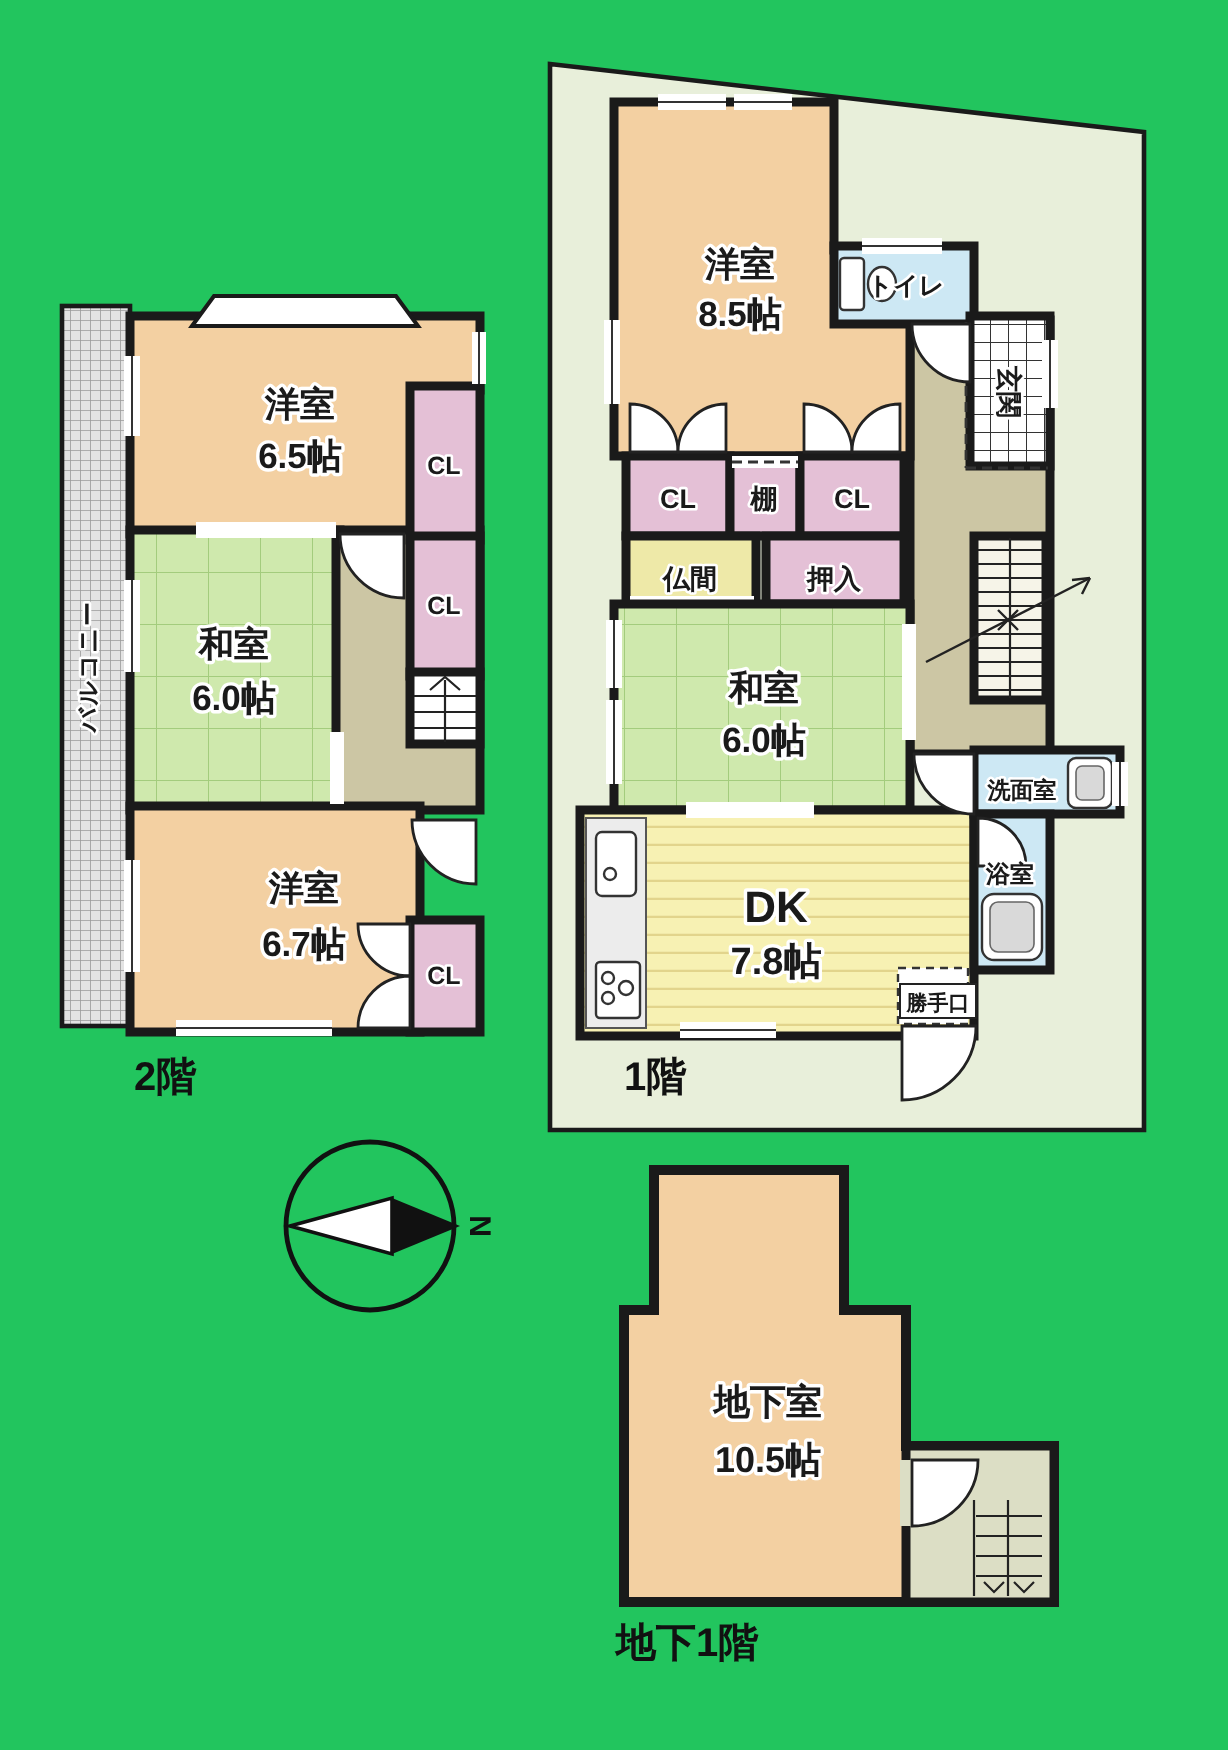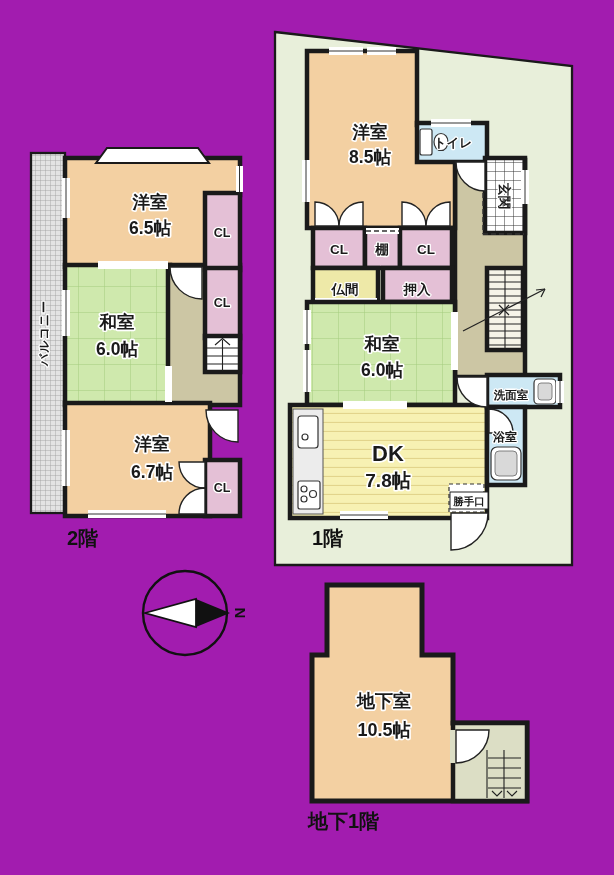--- a/index.html
+++ b/index.html
@@ -1,16 +1,16 @@
 <!DOCTYPE html>
 <html><head>
 <meta charset="utf-8">
 <style>
   html,body{margin:0;padding:0;background:#ffffff;}
-  .canvas{position:relative;width:614px;height:875px;background:#a21caf;overflow:hidden;}
+  .canvas{position:relative;width:614px;height:875px;background:#22c55e;overflow:hidden;}
   svg{display:block;}
   svg text{font-family:"Liberation Sans","DejaVu Sans",sans-serif;}
   .halo{font-weight:bold;fill:#1a1a1a;stroke:#ffffff;stroke-width:3.4px;paint-order:stroke;stroke-linejoin:round;text-anchor:middle;}
   .halo-sm{font-weight:bold;fill:#1a1a1a;stroke:#ffffff;stroke-width:2.6px;paint-order:stroke;stroke-linejoin:round;text-anchor:middle;}
   .plain-label{font-weight:bold;fill:#111;}
   .room{stroke:#1a1a1a;stroke-width:4.5;}
   .thinwall{stroke:#1a1a1a;stroke-width:2.3;}
   .arc{fill:#ffffff;stroke:#222;stroke-width:1.4;}
   .win{fill:#ffffff;}
   .winline{stroke:#333;stroke-width:1;}

